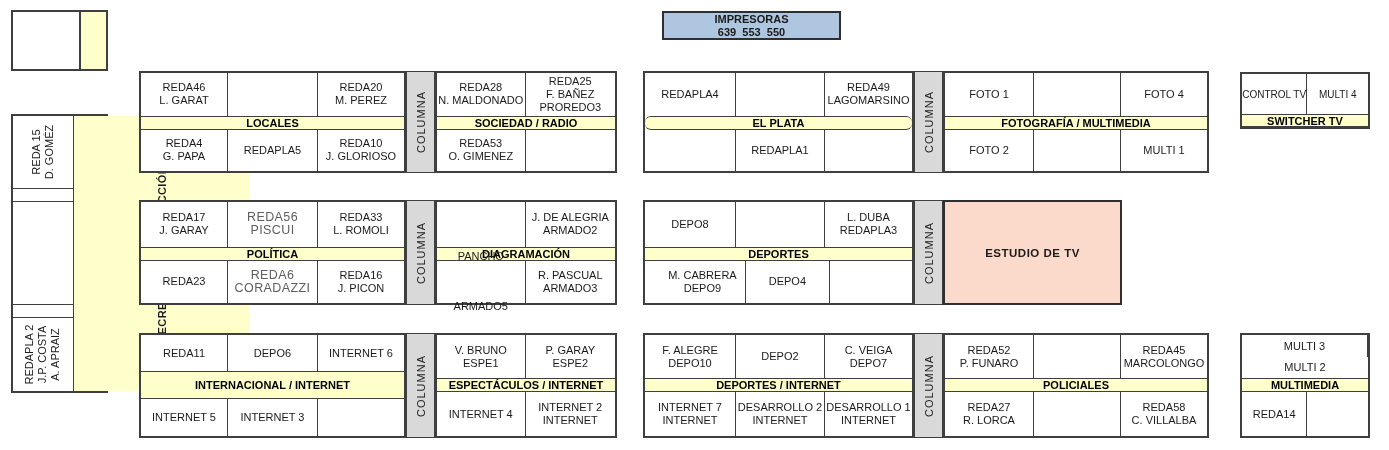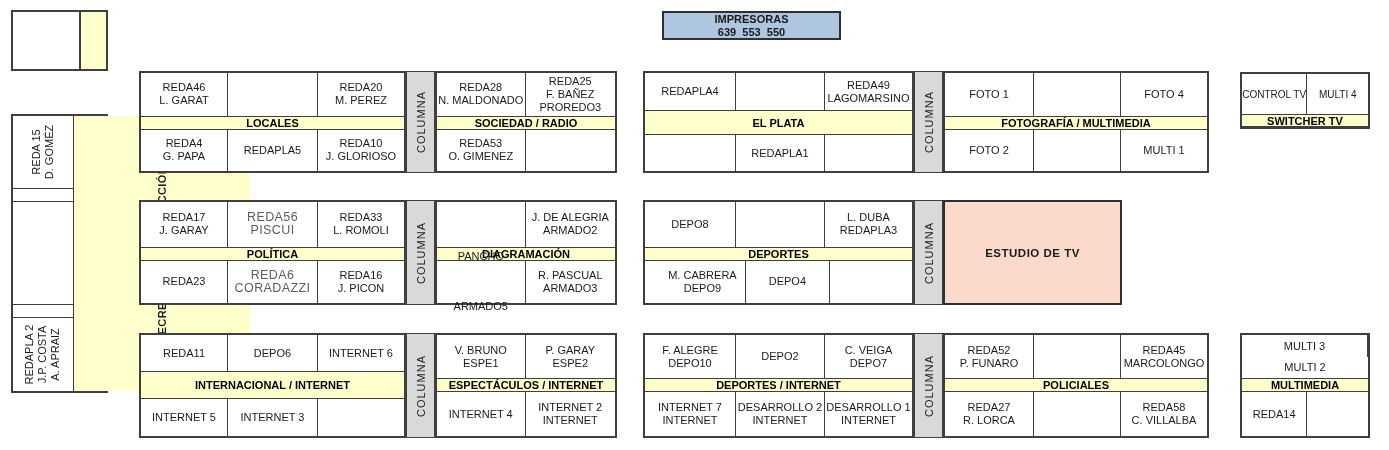--- a/index.html
+++ b/index.html
@@ -155,21 +155,21 @@
       <div class="row" style="flex-grow: 45; flex-basis: 0px;">
         <div class="cell" style="flex-grow: 92; flex-shrink: 1;">
           <div class="line">REDAPLA4</div>
         </div>
         <div class="cell" style="flex-grow: 90; flex-shrink: 1;"></div>
         <div class="cell" style="flex-grow: 89; flex-shrink: 1;">
           <div class="line">REDA49</div>
           <div class="line">LAGOMARSINO</div>
         </div>
       </div>
-      <div class="band" style="height: 25px;">EL PLATA</div>
+      <div class="band" style="height: 14px; border-radius: 6px;">EL PLATA</div>
       <div class="row" style="flex-grow: 43; flex-basis: 0px;">
         <div class="cell" style="flex-grow: 92; flex-shrink: 1;"></div>
         <div class="cell" style="flex-grow: 90; flex-shrink: 1;">
           <div class="line">REDAPLA1</div>
         </div>
         <div class="cell" style="flex-grow: 89; flex-shrink: 1;"></div>
       </div>
     </div>
     <div class="block" style="left: 943px; top: 71px; width: 266px; height: 102px;">
       <div class="row" style="flex-grow: 45; flex-basis: 0px;">

